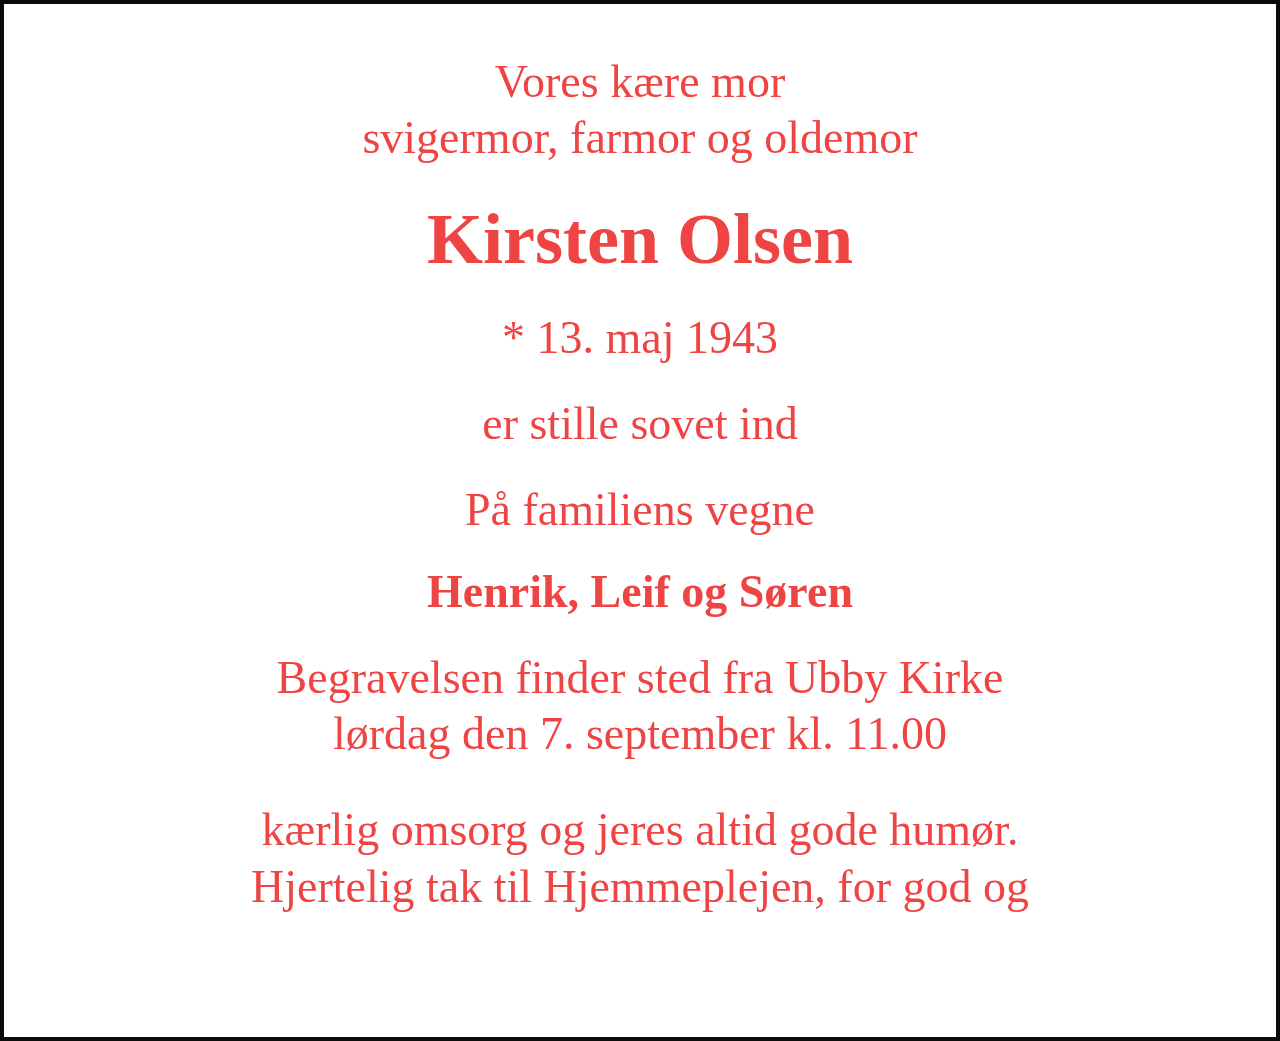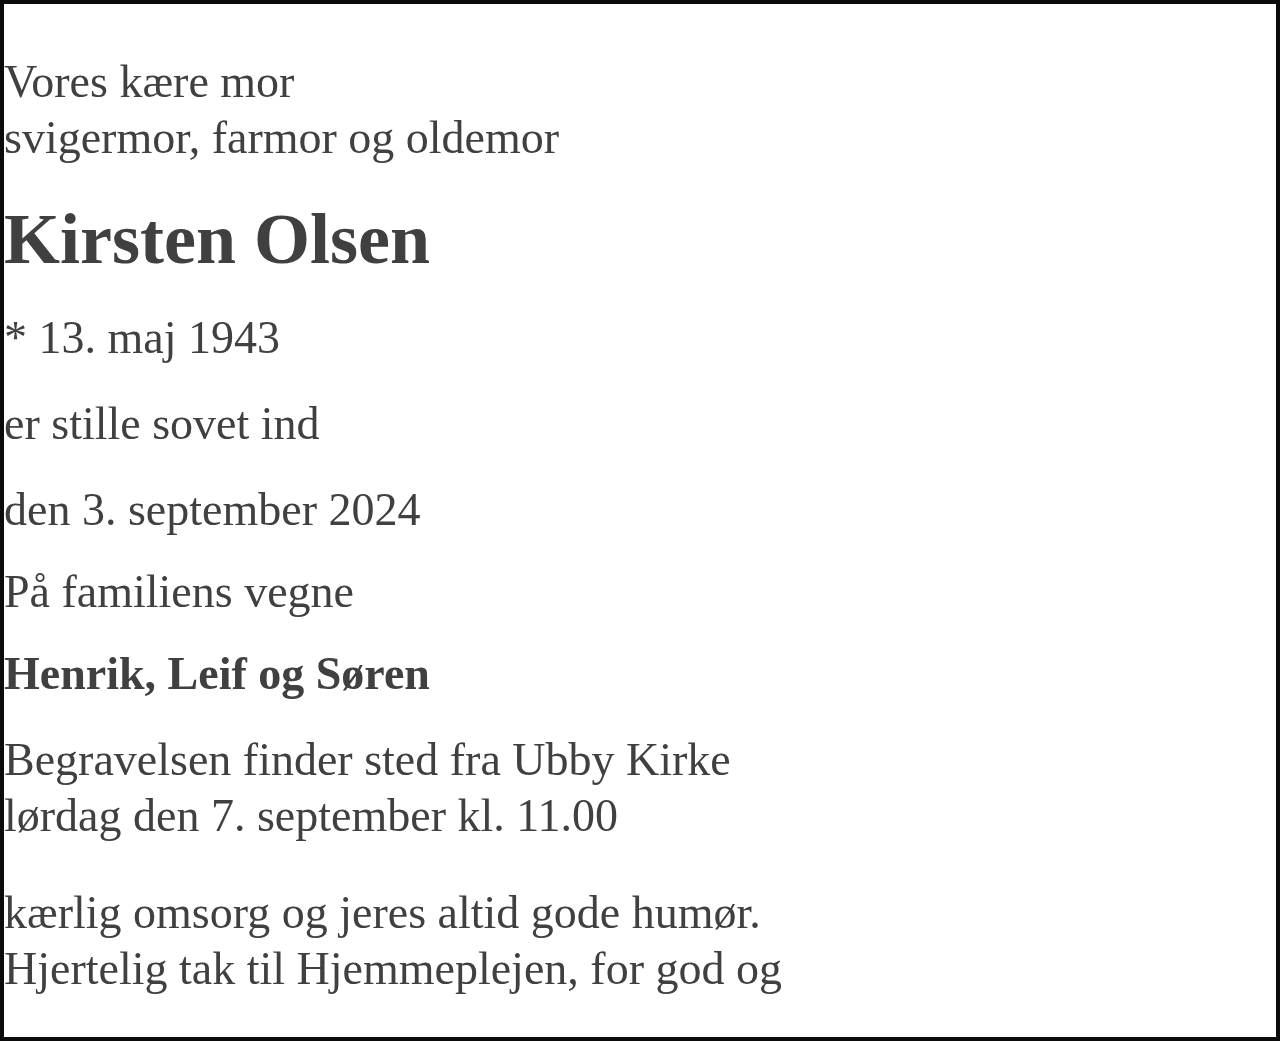--- a/index.html
+++ b/index.html
@@ -11,22 +11,23 @@
     width: 1280px;
     height: 1041px;
     overflow: hidden;
   }
   .page {
     box-sizing: border-box;
     width: 1280px;
     height: 1041px;
     background: #ffffff;
     border: 4px solid #0b0b0b;
-    color: #404040;
+    color: #ef4444;
     font-family: "Liberation Serif", "DejaVu Serif", serif;
+    text-align: center;
     padding-top: 50px;
   }
   .body-text {
     font-size: 46px;
     line-height: 1.22;
     margin: 0 0 28px 0;
     font-weight: normal;
   }
   .line {
     display: block;
@@ -72,21 +73,20 @@
     <span class="line">Vores kære mor</span>
     <span class="line">svigermor, farmor og oldemor</span>
   </p>
 
   <h1 class="deceased-name">Kirsten Olsen</h1>
 
   <p class="body-text birth-line">* 13. maj 1943</p>
 
   <p class="body-text passed-line">er stille sovet ind</p>
 
-  <p class="body-text death-date-line">den 3. september 2024</p>
 
   <p class="body-text behalf-line">På familiens vegne</p>
 
   <p class="body-text family-names">Henrik, Leif og Søren</p>
 
   <p class="body-text funeral-paragraph">
     <span class="line">Begravelsen finder sted fra Ubby Kirke</span>
     <span class="line">lørdag den 7. september kl. 11.00</span>
   </p>
 

